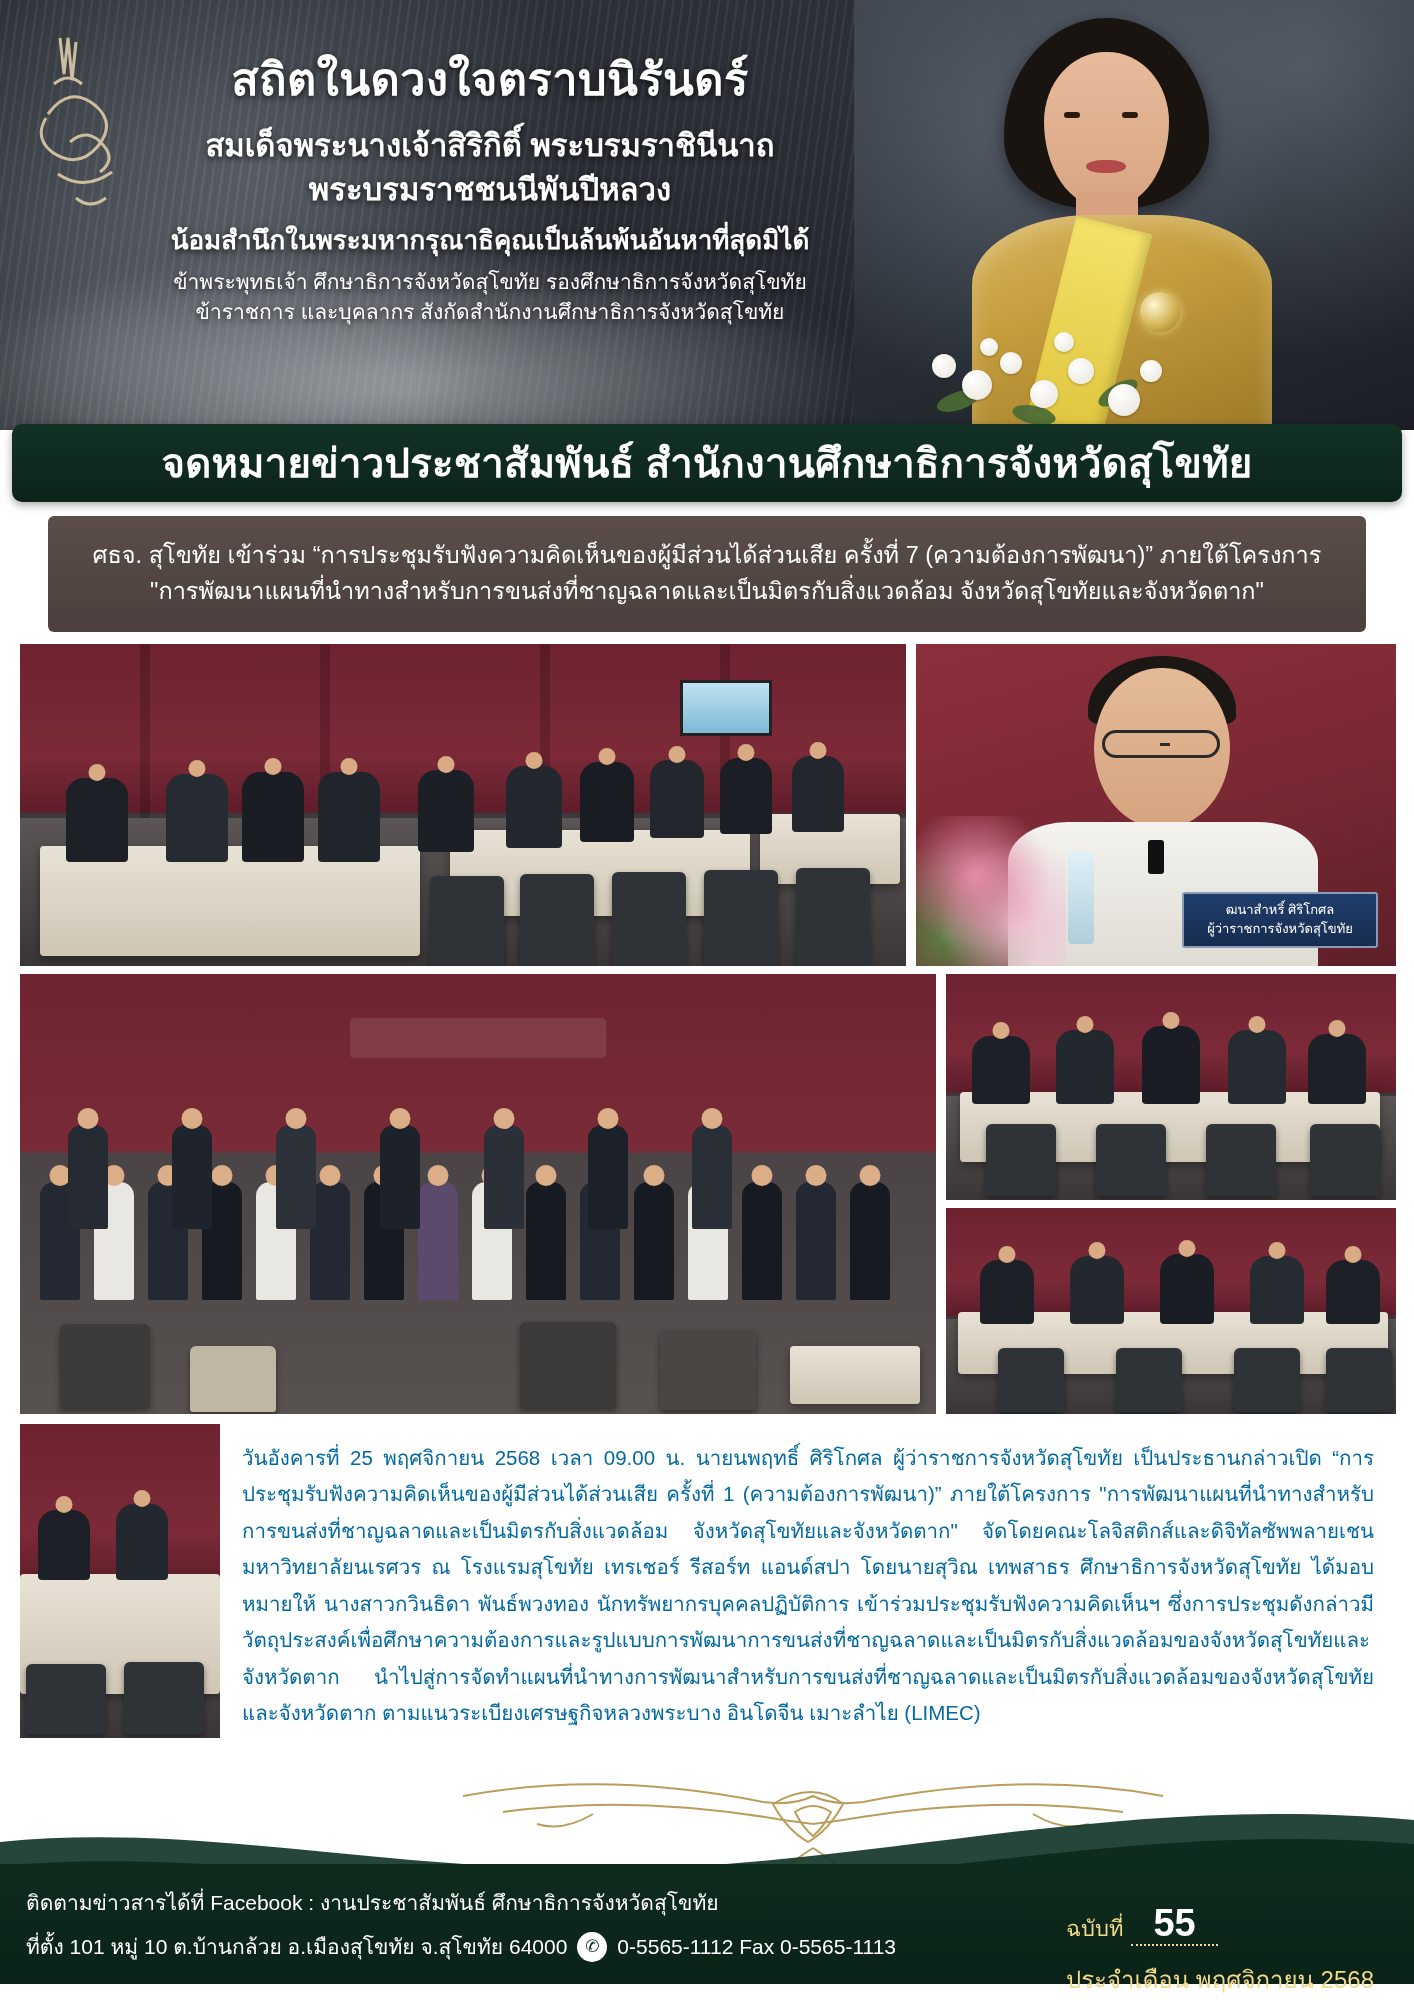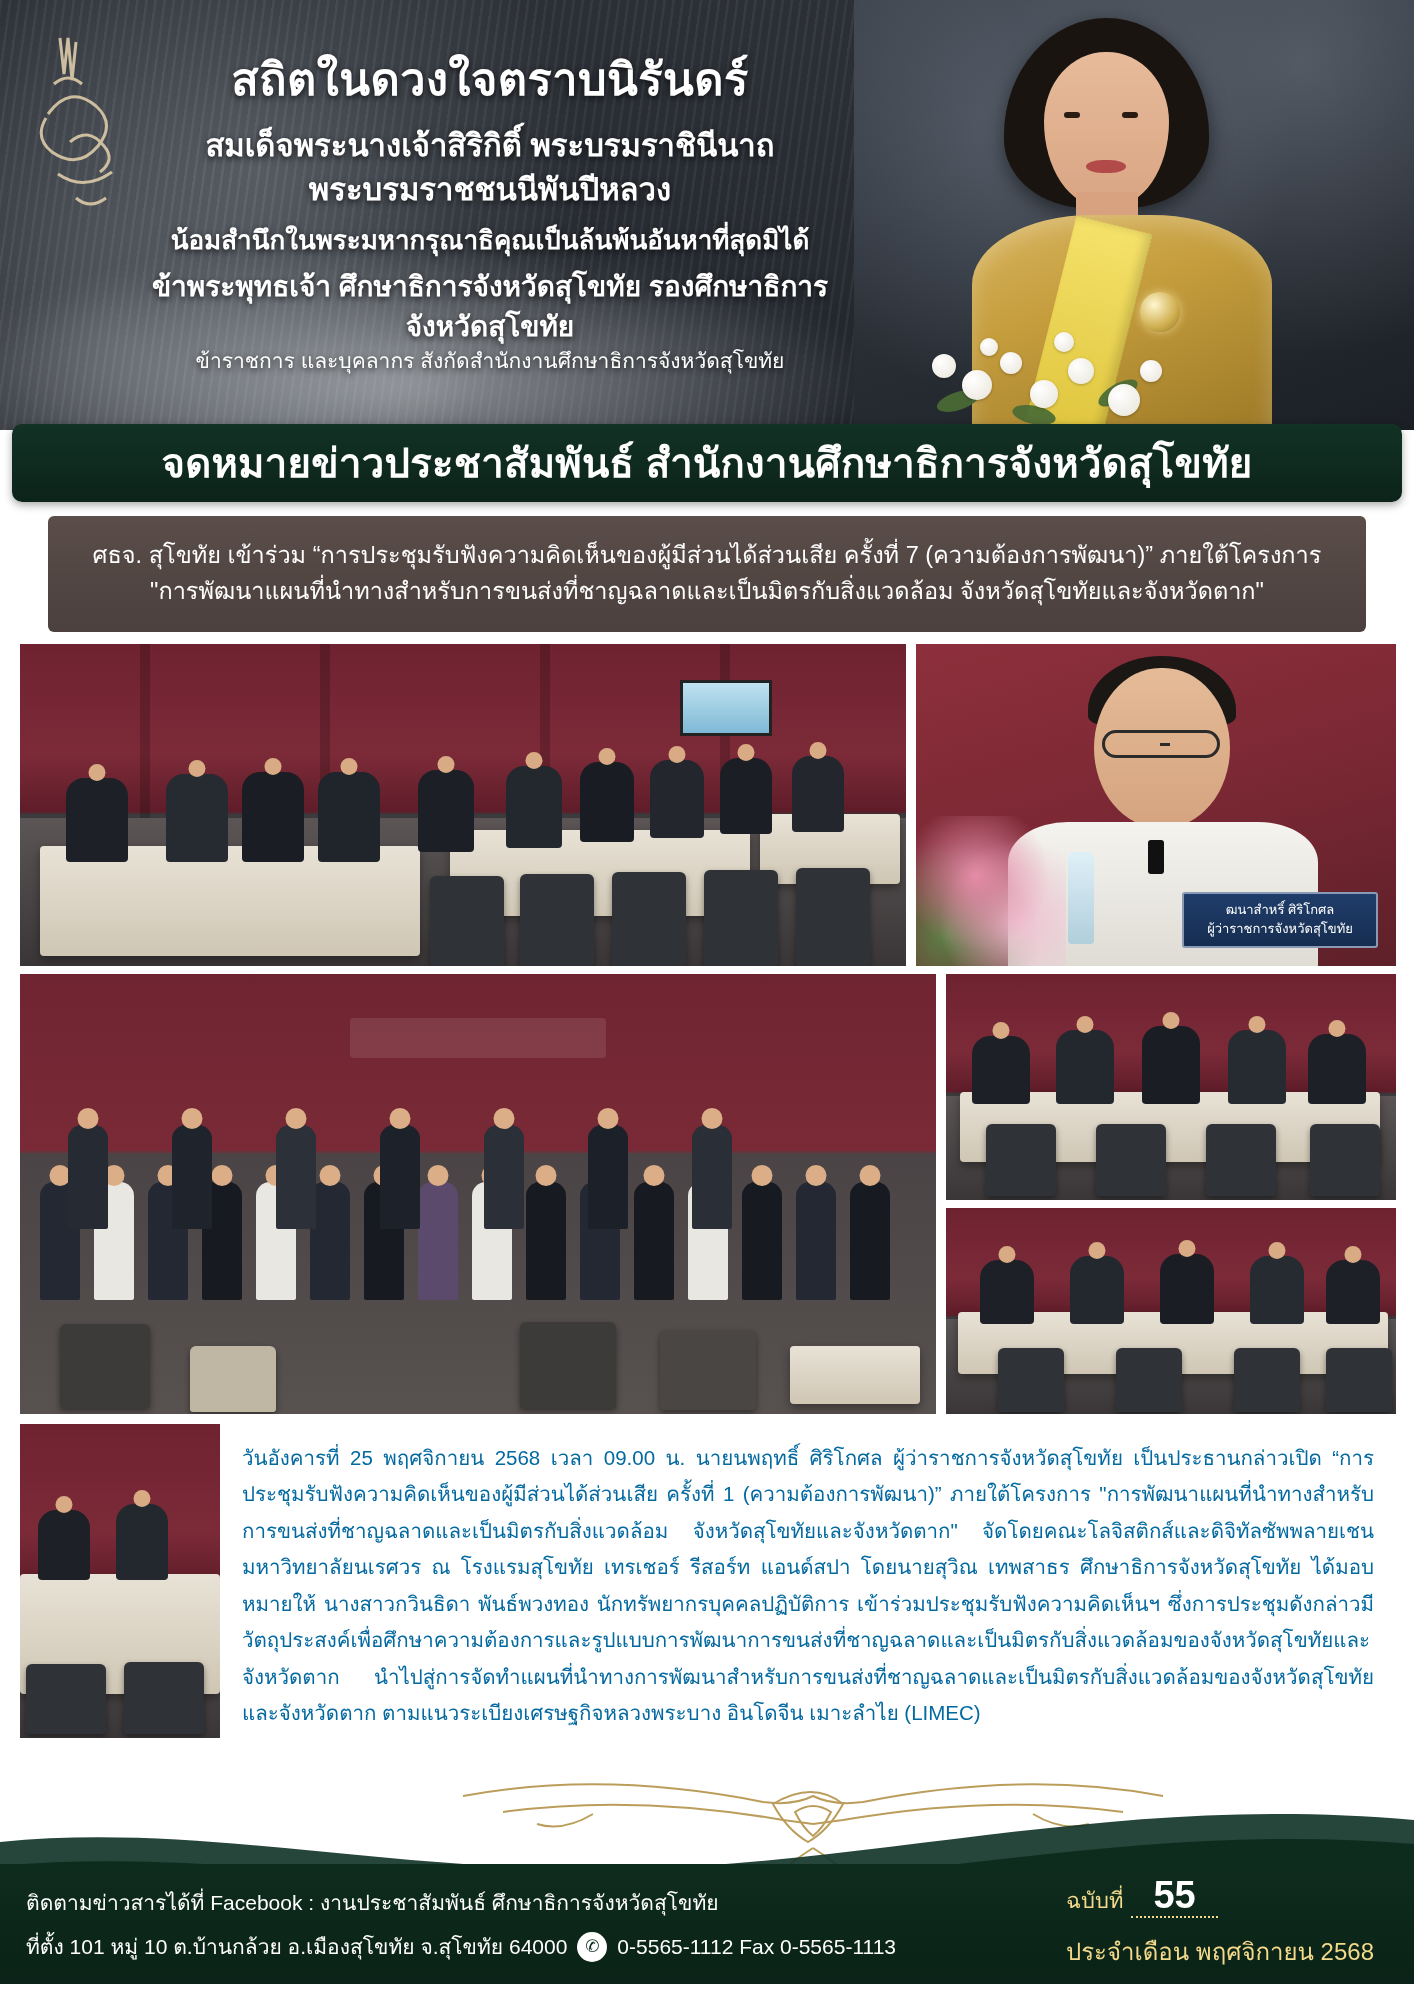--- a/index.html
+++ b/index.html
@@ -121,21 +121,21 @@
     width: 740px;
     text-align: center;
     color: #ffffff;
     text-shadow: 0 2px 6px rgba(0,0,0,.75);
     line-height: 1.42;
   }
   .bt-1 { font-size: 45px; font-weight: 700; letter-spacing: .5px; margin-bottom: 12px; }
   .bt-2 { font-size: 31px; font-weight: 700; }
   .bt-3 { font-size: 31px; font-weight: 700; margin-bottom: 10px; }
   .bt-4 { font-size: 26px; font-weight: 700; margin-bottom: 8px; }
-  .bt-5 { font-size: 28px; font-weight: 700; }
+  .bt-5 { font-size: 21px; font-weight: 400; }
   .bt-6 { font-size: 21px; font-weight: 400; }
 
   
   .title-bar {
     position: absolute;
     left: 12px; top: 424px;
     width: 1390px; height: 78px;
     background: linear-gradient(180deg, #123225 0%, #0c2319 100%);
     border-radius: 10px;
     display: flex; align-items: center; justify-content: center;
@@ -326,21 +326,21 @@
     display:inline-flex; align-items:center; justify-content:center;
     width:30px; height:30px; border-radius:50%;
     background:#ffffff; color:#0e2c1e; font-size:17px;
   }
   .issue-wrap {
     position:absolute; right: 40px; top: 12px; text-align: left; color:#f3d98a;
   }
   .issue-row { display:flex; align-items:baseline; gap:8px; font-size: 22px; }
   .issue-num {
     font-size: 38px; font-weight: 700; color: #ffffff;
-    border-bottom: 2px dotted #f3d98a; padding: 0 22px 2px 22px; line-height: 1;
+    border-bottom: 2px dotted #f3d98a; padding: 0 22px 2px 22px; line-height: 1; margin-top: 28px;
   }
   .issue-month { margin-top: 14px; font-size: 24px; color: #f3d98a; }
 </style>
 </head>
 <body>
 
 <div class="page">
 
   <div class="banner">
     <div class="banner-photo-left"></div>

